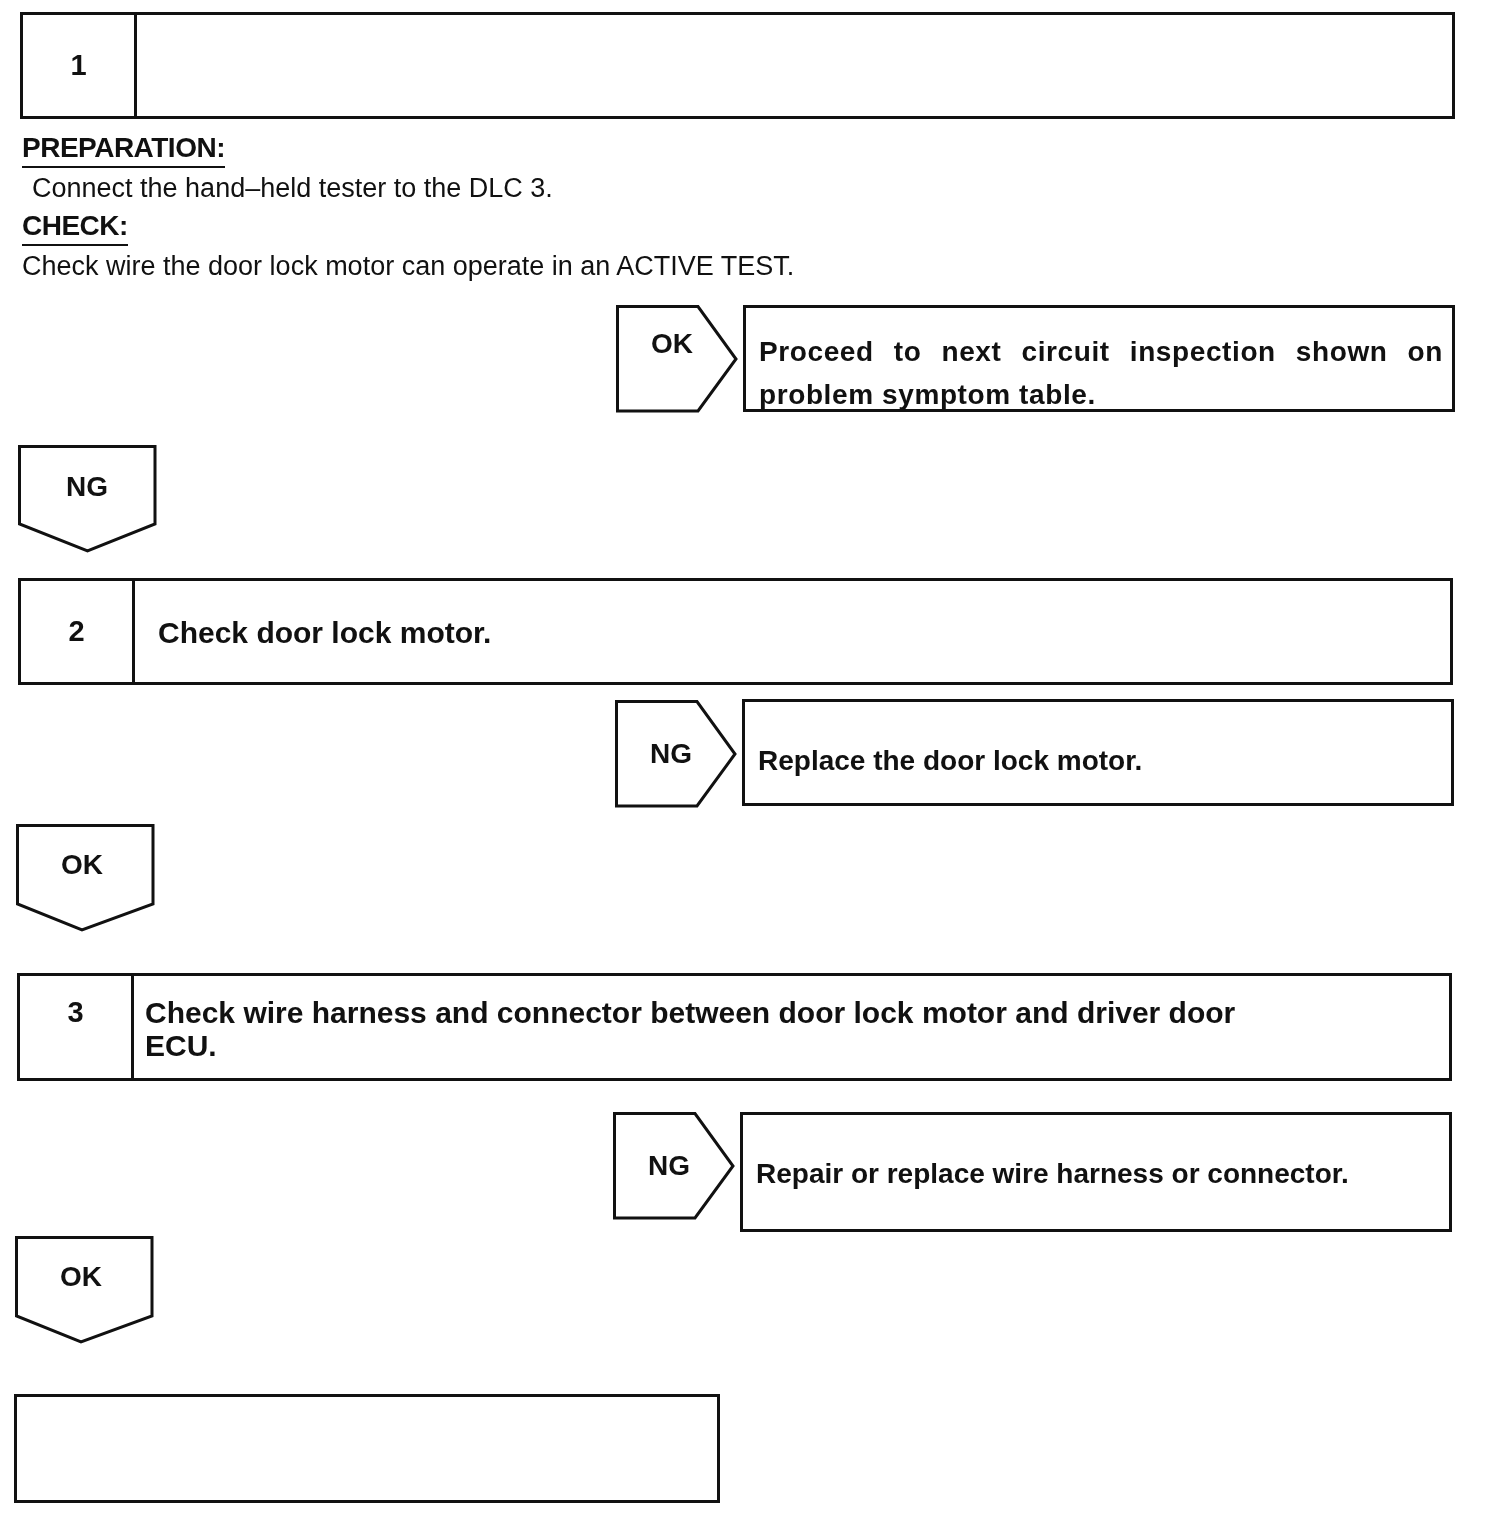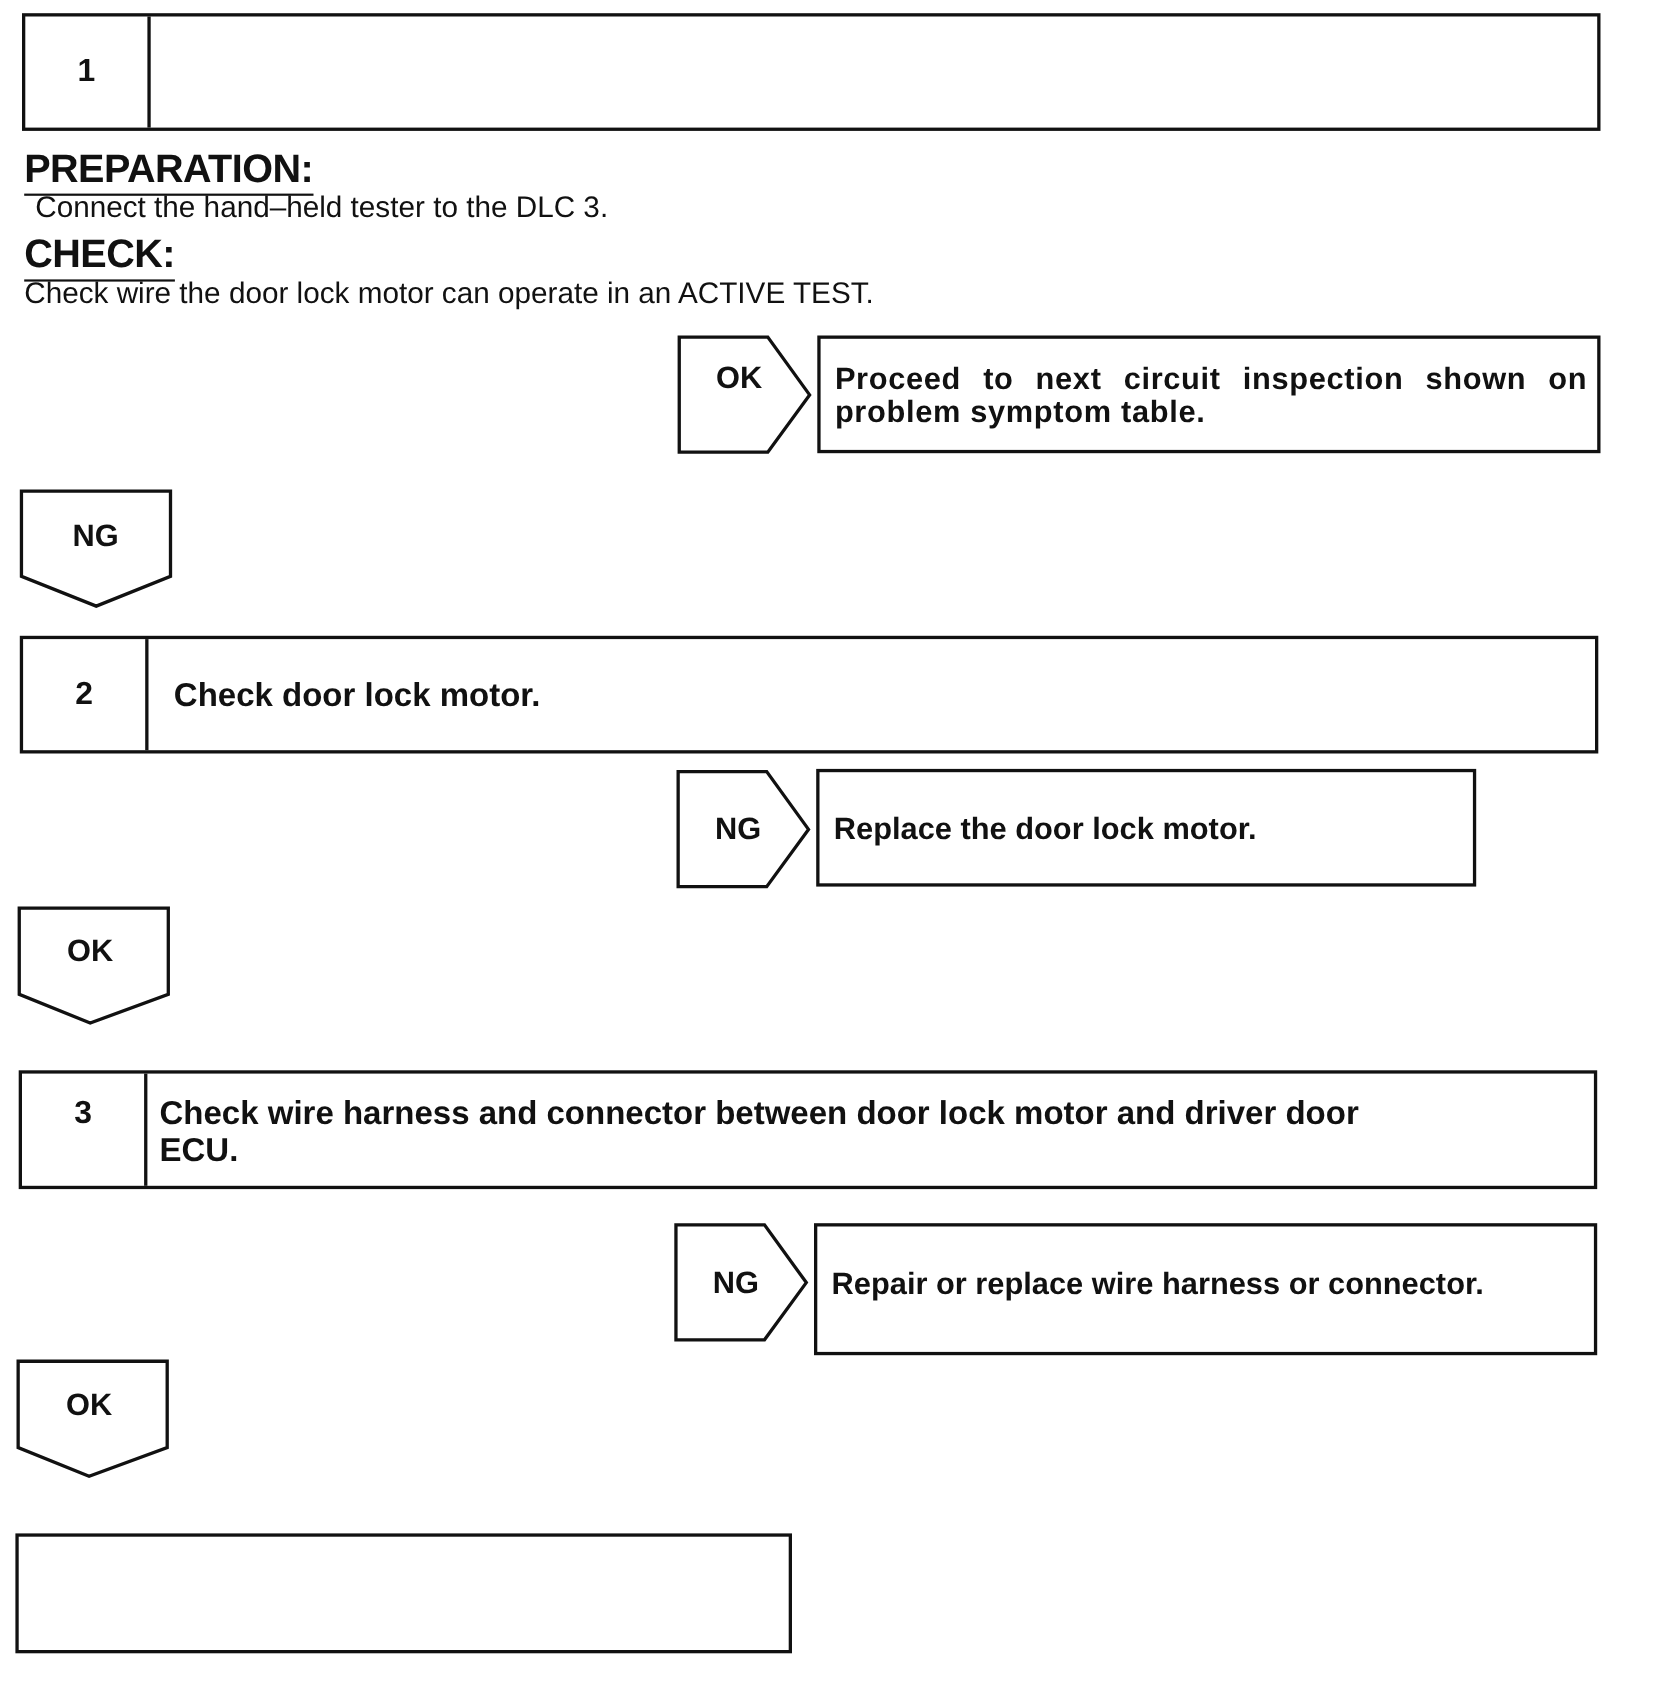--- a/index.html
+++ b/index.html
@@ -2,25 +2,25 @@
 <html><head>
 <meta charset="utf-8">
 <style>
   html, body { margin:0; padding:0; background:#fff; }
   body { width:1504px; height:1532px; position:relative; overflow:hidden;
          font-family:"Liberation Sans", sans-serif; color:#111; }
   .step-box { position:absolute; border:3px solid #111; box-sizing:border-box; background:#fff; }
   .step-num { position:absolute; left:0; top:0; bottom:0; border-right:3px solid #111;
               box-sizing:border-box; font-weight:bold; font-size:29px; text-align:center; }
   .step-title { position:absolute; font-weight:bold; font-size:30px; line-height:33px; }
-  .label-h { position:absolute; font-weight:bold; font-size:36px; letter-spacing:-0.5px; }
+  .label-h { position:absolute; font-weight:bold; font-size:28px; letter-spacing:-0.5px; }
   .label-h span { border-bottom:2px solid #111; padding-bottom:3px; }
   .body-text { position:absolute; font-size:27px; }
   .result-box { position:absolute; border:3px solid #111; box-sizing:border-box; background:#fff; }
-  .result-text { position:absolute; font-weight:bold; font-size:28px; line-height:30px; }
+  .result-text { position:absolute; font-weight:bold; font-size:28px; line-height:43px; }
   .shape-label { position:absolute; font-weight:bold; font-size:28px; text-align:center; }
   svg { position:absolute; overflow:visible; }
 </style>
 </head>
 <body>
 
 <div class="step-box" style="left:20px;top:12px;width:1435px;height:107px;">
   <div class="step-num" style="width:114px;line-height:101px;">1</div>
 </div>
 
@@ -44,21 +44,21 @@
 
 <div class="step-box" style="left:18px;top:578px;width:1435px;height:107px;">
   <div class="step-num" style="width:114px;line-height:101px;">2</div>
   <div class="step-title" style="left:125px;top:35px;margin-left:12px;">Check door lock motor.</div>
 </div>
 
 <svg style="left:615px;top:700px;" width="124" height="108">
   <polygon points="1.5,1.5 82,1.5 120,54 82,106 1.5,106" fill="#fff" stroke="#111" stroke-width="3"></polygon>
 </svg>
 <div class="shape-label" style="left:629px;top:738px;width:84px;">NG</div>
-<div class="result-box" style="left:742px;top:699px;width:600px;height:107px;">
+<div class="result-box" style="left:742px;top:699px;width:712px;height:107px;">
   <div class="result-text" style="left:13px;top:37px;">Replace the door lock motor.</div>
 </div>
 
 <svg style="left:16px;top:824px;" width="140" height="108">
   <polygon points="1.5,1.5 137,1.5 137,80 66,106 1.5,80" fill="#fff" stroke="#111" stroke-width="3"></polygon>
 </svg>
 <div class="shape-label" style="left:16px;top:849px;width:132px;">OK</div>
 
 <div class="step-box" style="left:17px;top:973px;width:1435px;height:108px;">
   <div class="step-num" style="width:114px;line-height:72px;">3</div>

